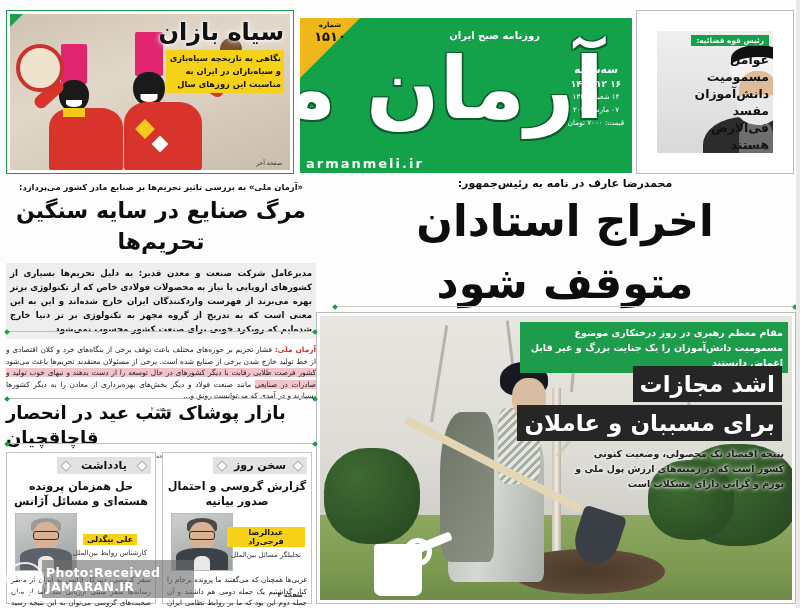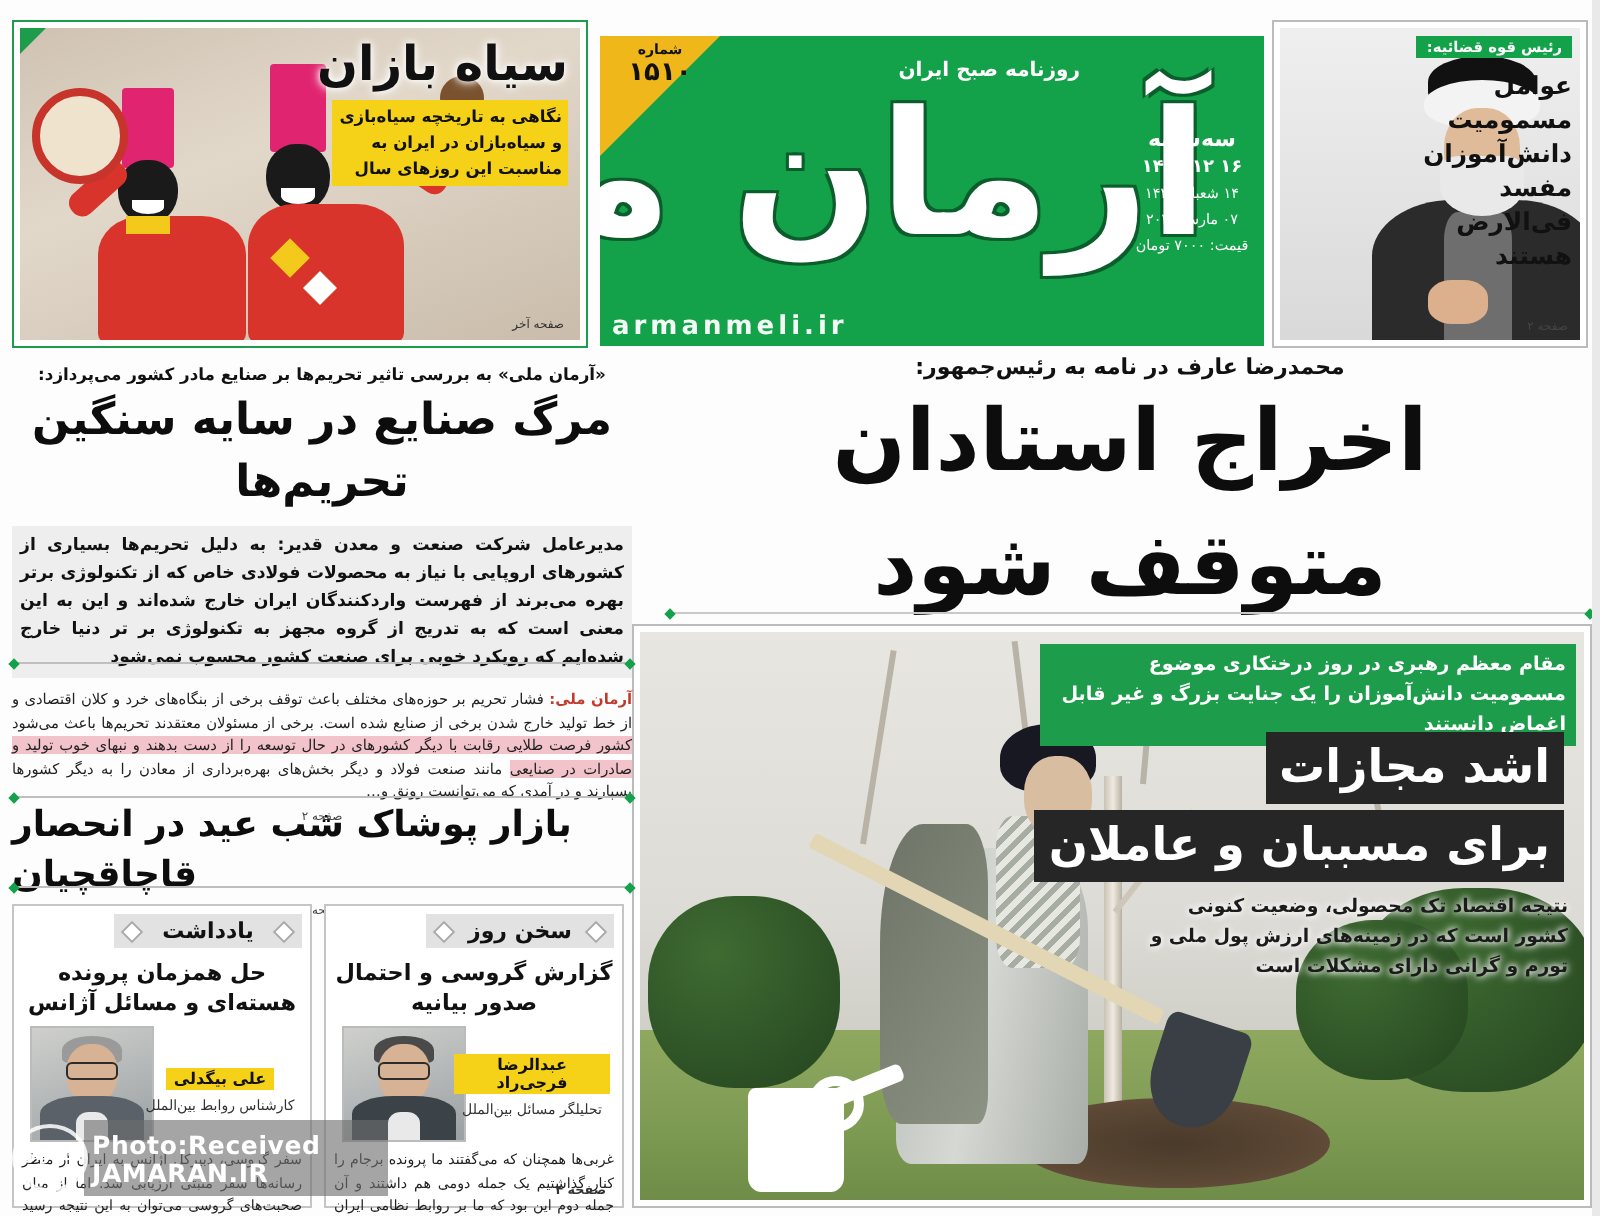--- a/index.html
+++ b/index.html
@@ -95,21 +95,21 @@
     position:absolute;right:4px;top:46px;width:64px;direction:rtl;text-align:center;
     color:#fff;line-height:12px;
   }
   .mh-date .dow{font-size:11px;font-weight:bold;display:block;margin-bottom:2px;}
   .mh-date .greg-line{font-size:9px;font-weight:bold;display:block;white-space:nowrap;}
   .mh-date .small{font-size:7.2px;display:block;white-space:nowrap;margin-top:1px;}
 
   
   .tr-box{
     position:absolute;left:636px;top:10px;width:158px;height:164px;
-    border:1px solid #bbb;background:#fff;box-sizing:border-box;padding:3px;
+    border:1px solid #bbb;background:#fff;box-sizing:border-box;padding:20px;
   }
   .tr-inner{position:relative;width:100%;height:100%;overflow:hidden;background:#e9e9e9;}
   .tr-kicker{
     position:absolute;right:4px;top:4px;z-index:5;background:#13a14a;color:#fff;
     font-size:7.4px;font-weight:bold;padding:1px 5px;direction:rtl;white-space:nowrap;
   }
   .tr-head{
     position:absolute;right:4px;top:20px;z-index:5;width:88px;direction:rtl;
     text-align:right;font-size:12.4px;font-weight:bold;line-height:17px;color:#111;
   }

